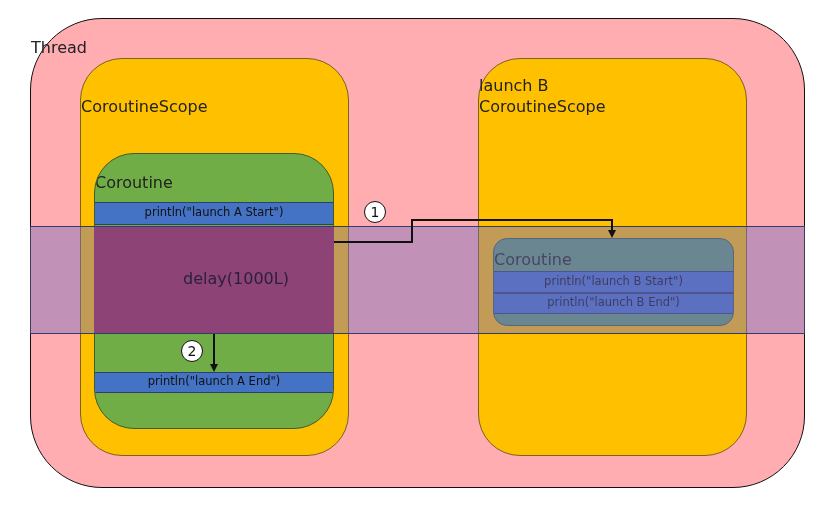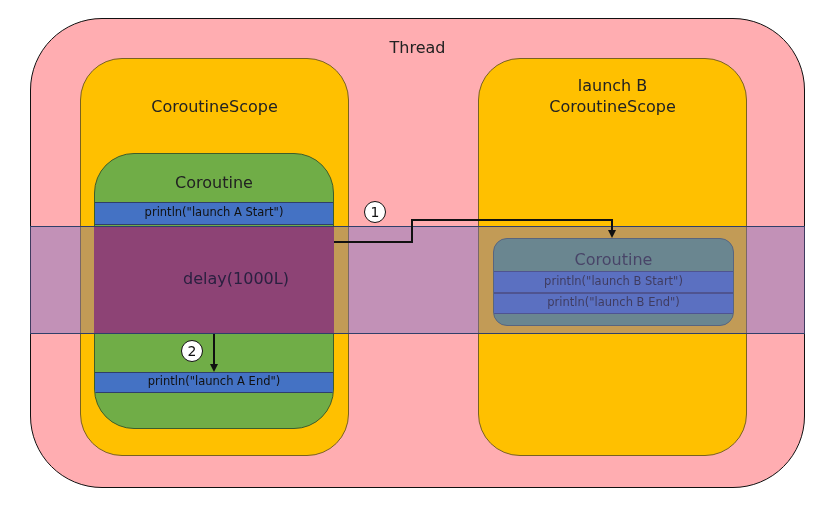--- a/index.html
+++ b/index.html
@@ -2,21 +2,21 @@
 <html><head>
 <meta charset="utf-8">
 <style>
   html,body{margin:0;padding:0;background:#ffffff;}
   body{width:833px;height:510px;position:relative;overflow:hidden;font-family:"DejaVu Sans","Liberation Sans",sans-serif;color:#1a1a1a;}
   .abs{position:absolute;box-sizing:border-box;}
   .thread{left:30px;top:18px;width:775px;height:470px;background:#ffadb1;border:1.5px solid #111;border-radius:72px;}
   .scope{top:58px;width:269px;height:398px;background:#ffc000;border:1px solid #7a6220;border-radius:42px;}
   .scope-a{left:80px;}
   .scope-b{left:478px;text-decoration:underline;}
-  .title{position:absolute;left:0;right:0;text-align:center;font-size:16px;line-height:22px;color:#222;}
+  .title{position:absolute;left:0;right:0;font-size:16px;line-height:22px;color:#222;}
   .coA{left:94px;top:153px;width:240px;height:276px;background:#70ad47;border:1px solid #3e5d2a;border-radius:40px;overflow:hidden;}
   .code{position:absolute;left:0;right:0;background:#4472c4;border-top:1px solid #2f3f6a;border-bottom:1px solid #2f3f6a;text-align:center;font-size:11.5px;color:#111;}
   .delay{left:94px;top:226px;width:240px;height:108px;background:#9e1f3a;}
   .band{left:30px;top:226px;width:775px;height:108px;background:rgba(120,110,190,0.45);border-top:1px solid #2f3f6a;border-bottom:1px solid #2f3f6a;}
   .coB{left:493px;top:238px;width:241px;height:88px;background:#5f9a6a;border:1px solid #3e5d4a;border-radius:14px;overflow:hidden;}
   .circle{width:22px;height:22px;border-radius:50%;background:#fff;border:1.2px solid #111;text-align:center;font-size:14px;line-height:21px;color:#111;}
   svg.arrows{position:absolute;left:0;top:0;}
 </style>
 </head>
 <body>

